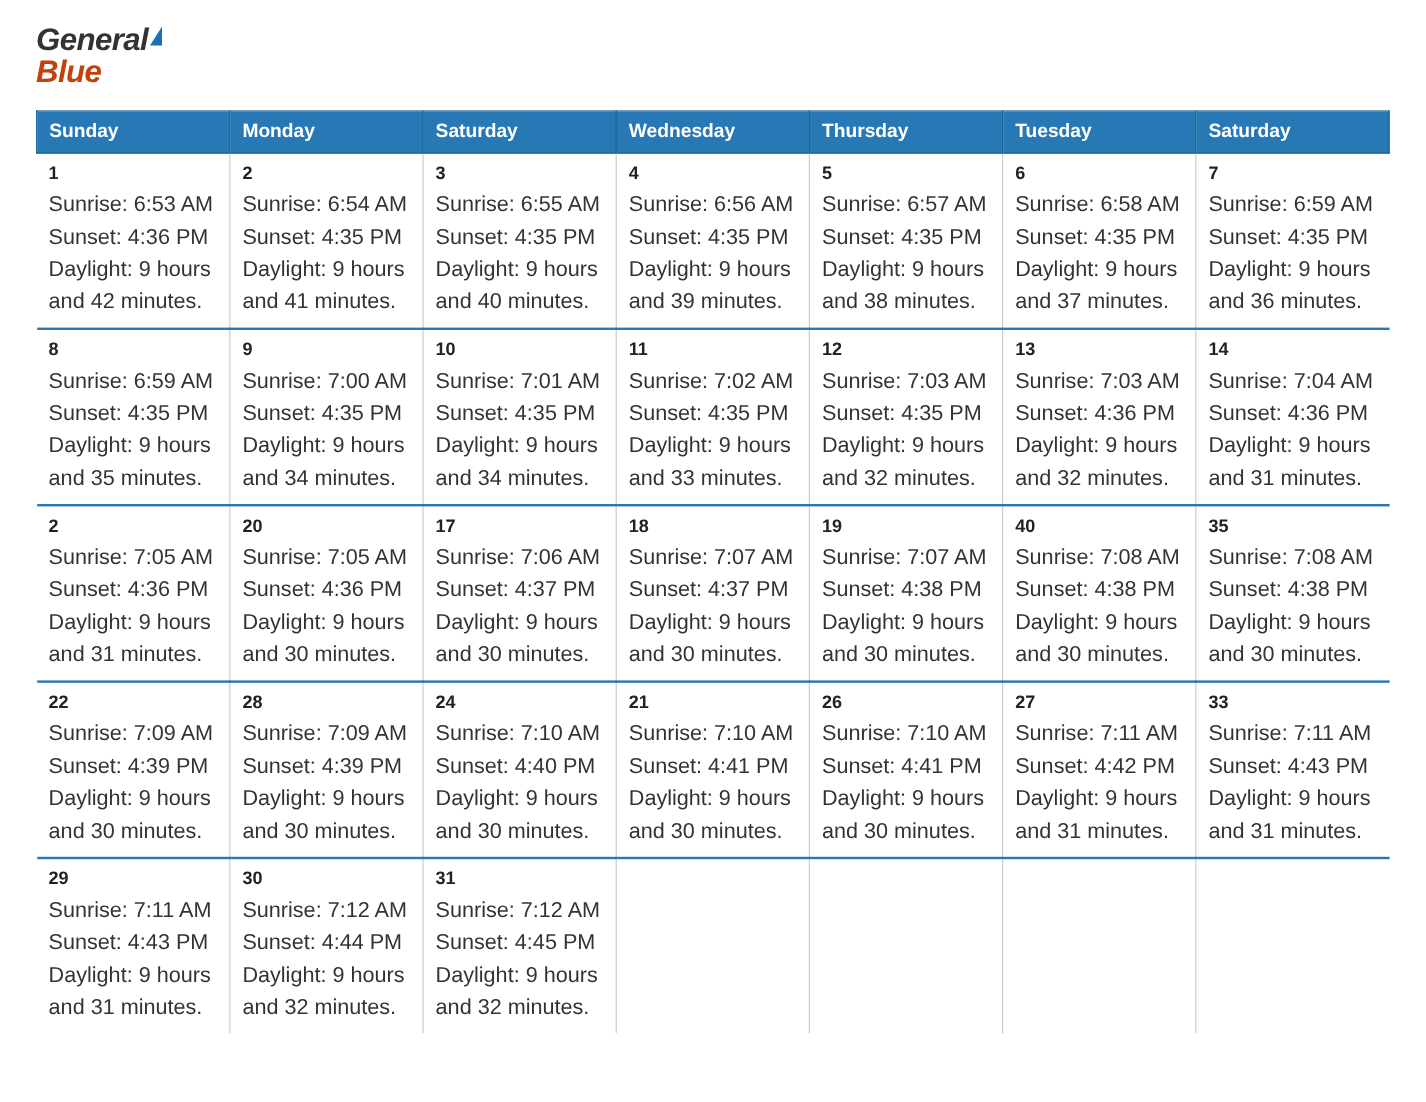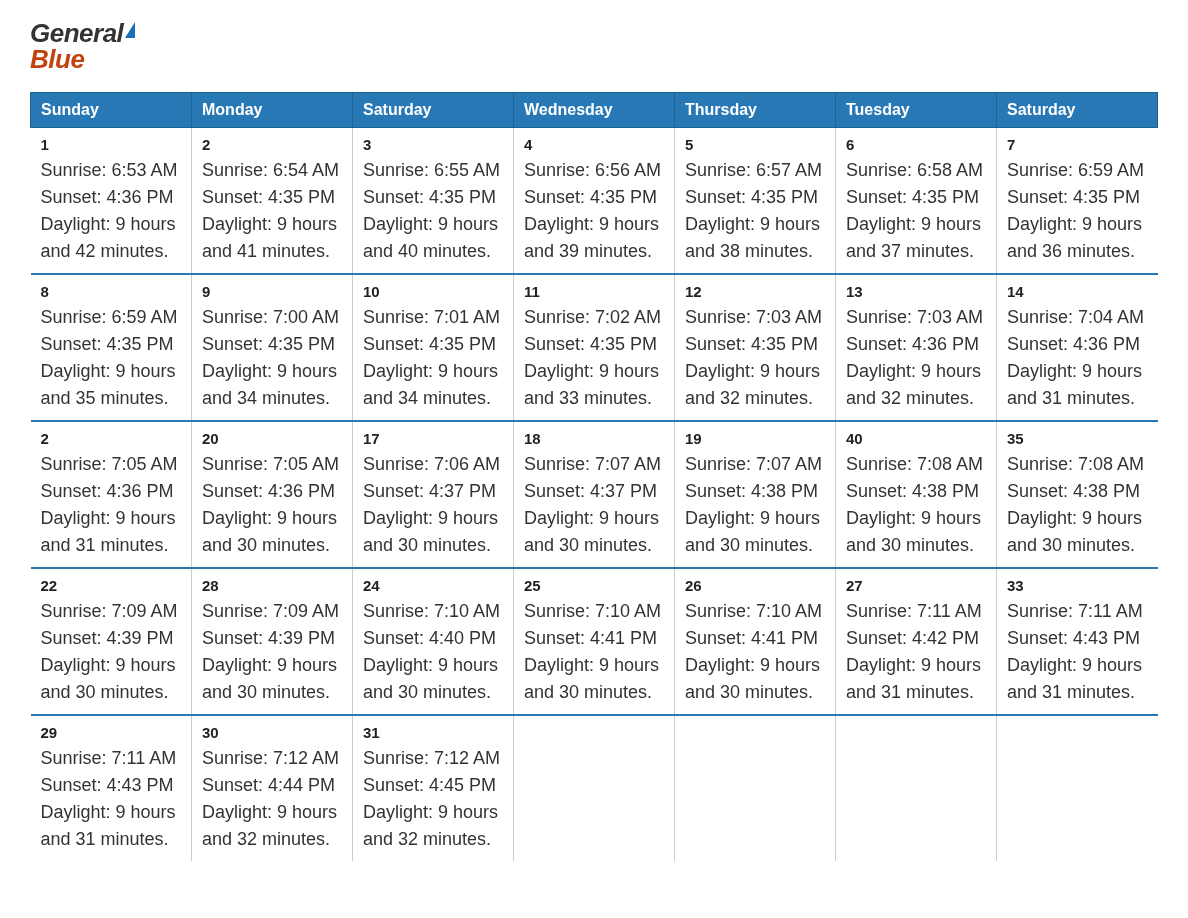--- a/index.html
+++ b/index.html
@@ -233,21 +233,21 @@
       </td>
         <td>
         <span class="day-number">28</span>
         <span class="day-info">Sunrise: 7:09 AM<br>Sunset: 4:39 PM<br>Daylight: 9 hours and 30 minutes.</span>
       </td>
         <td>
         <span class="day-number">24</span>
         <span class="day-info">Sunrise: 7:10 AM<br>Sunset: 4:40 PM<br>Daylight: 9 hours and 30 minutes.</span>
       </td>
         <td>
-        <span class="day-number">25</span>
+        <span class="day-number">21</span>
         <span class="day-info">Sunrise: 7:10 AM<br>Sunset: 4:41 PM<br>Daylight: 9 hours and 30 minutes.</span>
       </td>
         <td>
         <span class="day-number">26</span>
         <span class="day-info">Sunrise: 7:10 AM<br>Sunset: 4:41 PM<br>Daylight: 9 hours and 30 minutes.</span>
       </td>
         <td>
         <span class="day-number">27</span>
         <span class="day-info">Sunrise: 7:11 AM<br>Sunset: 4:42 PM<br>Daylight: 9 hours and 31 minutes.</span>
       </td>

